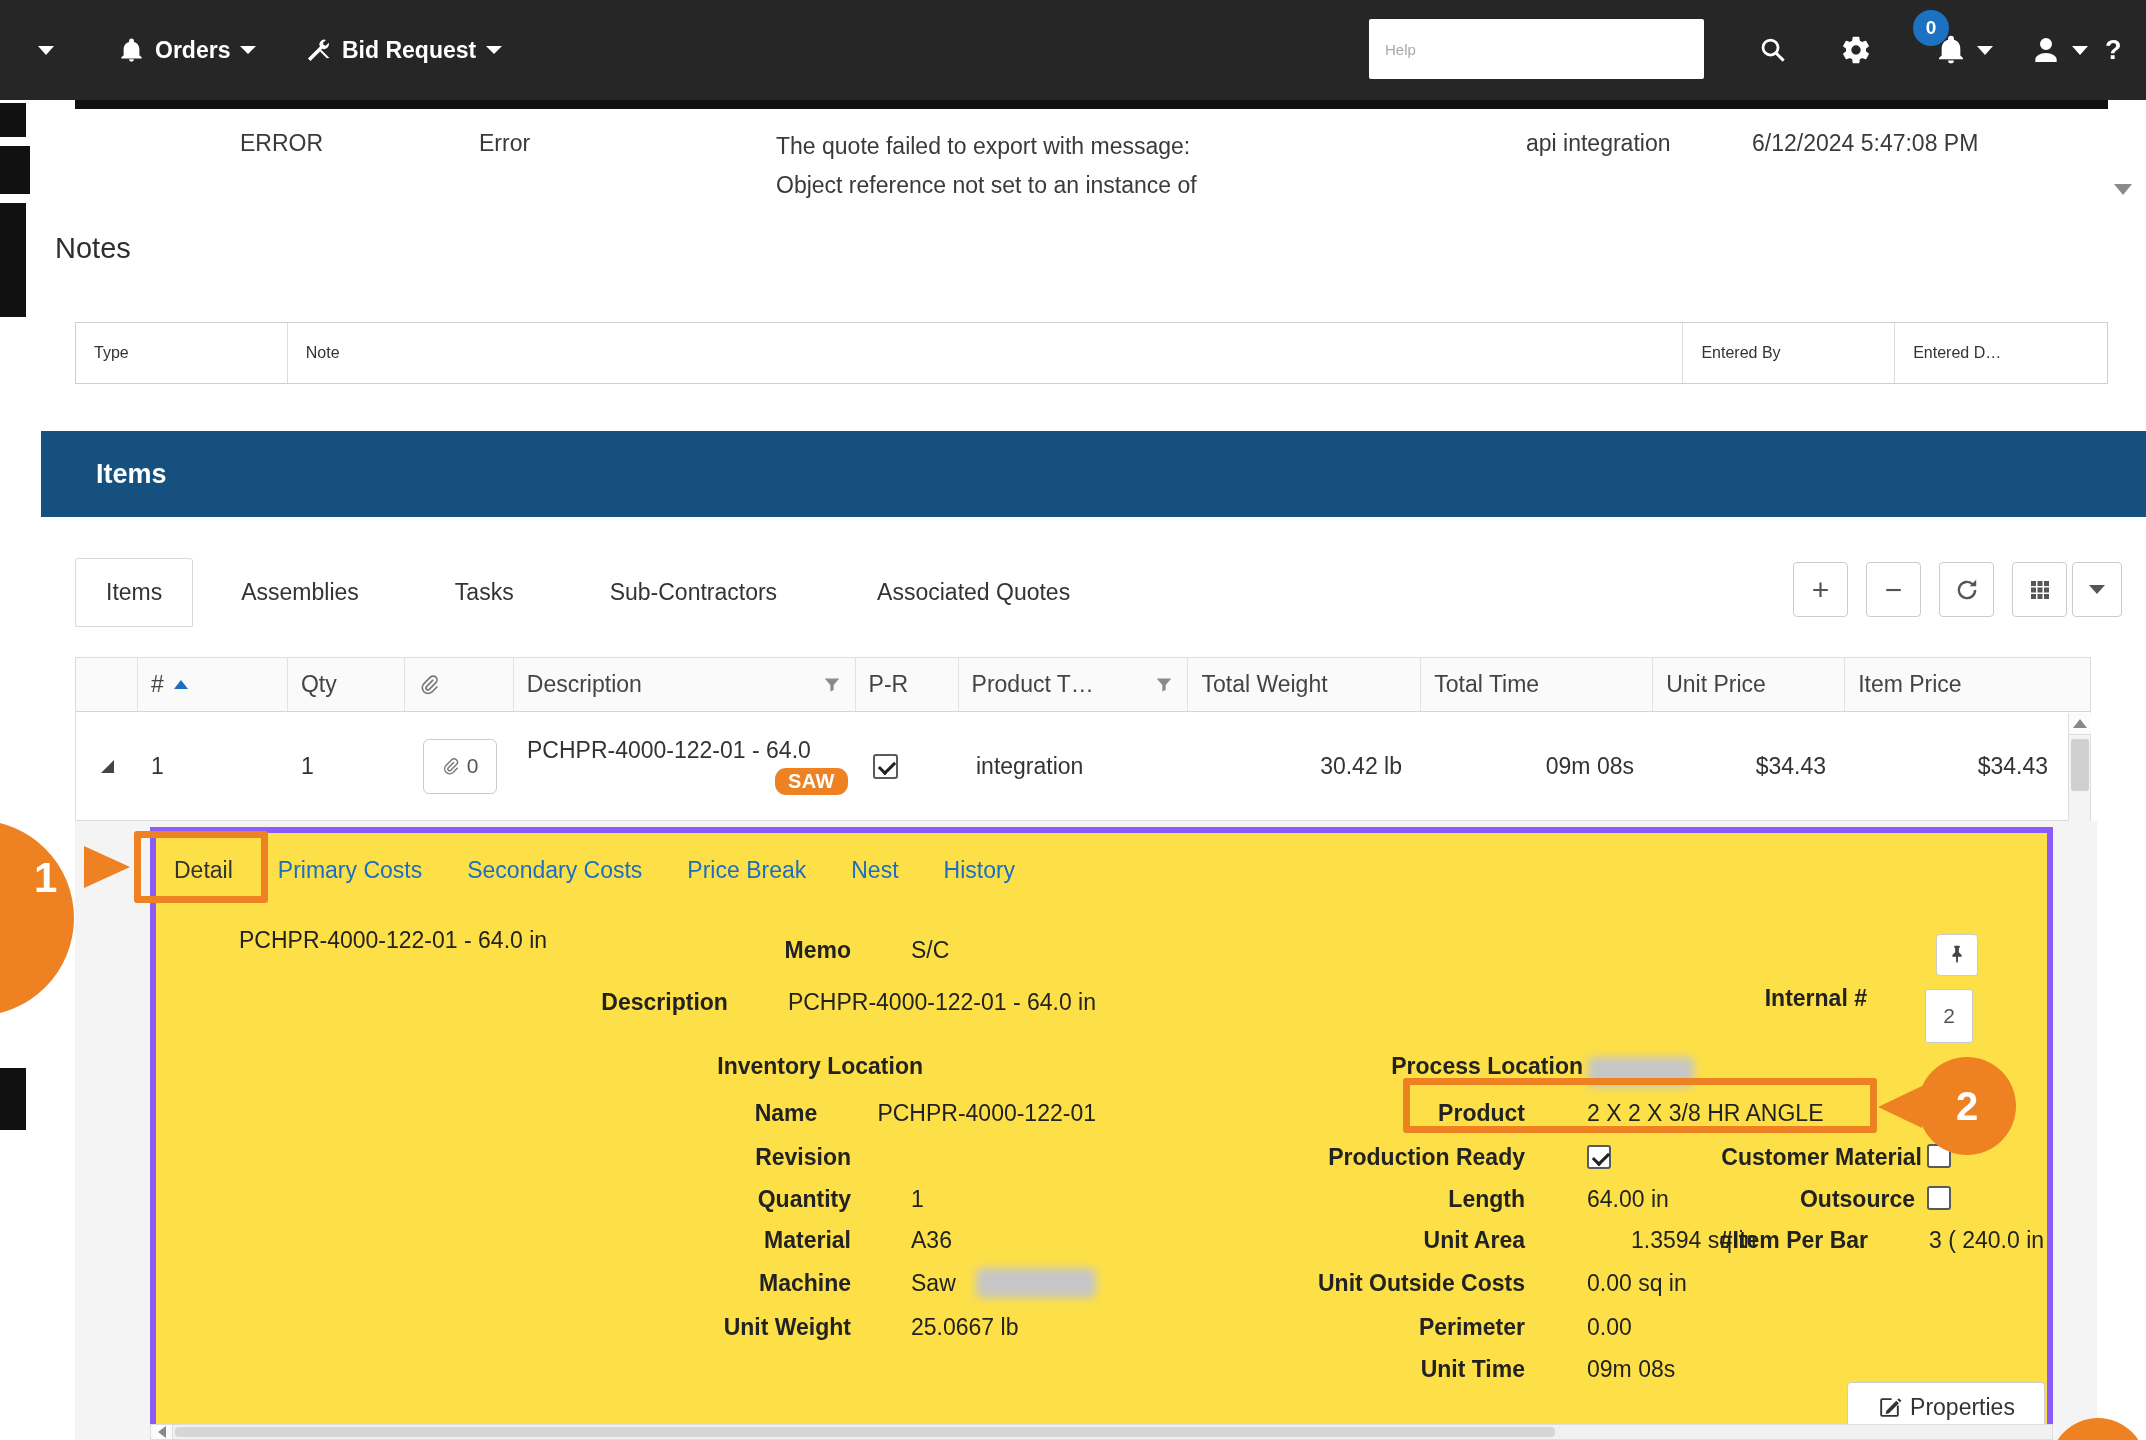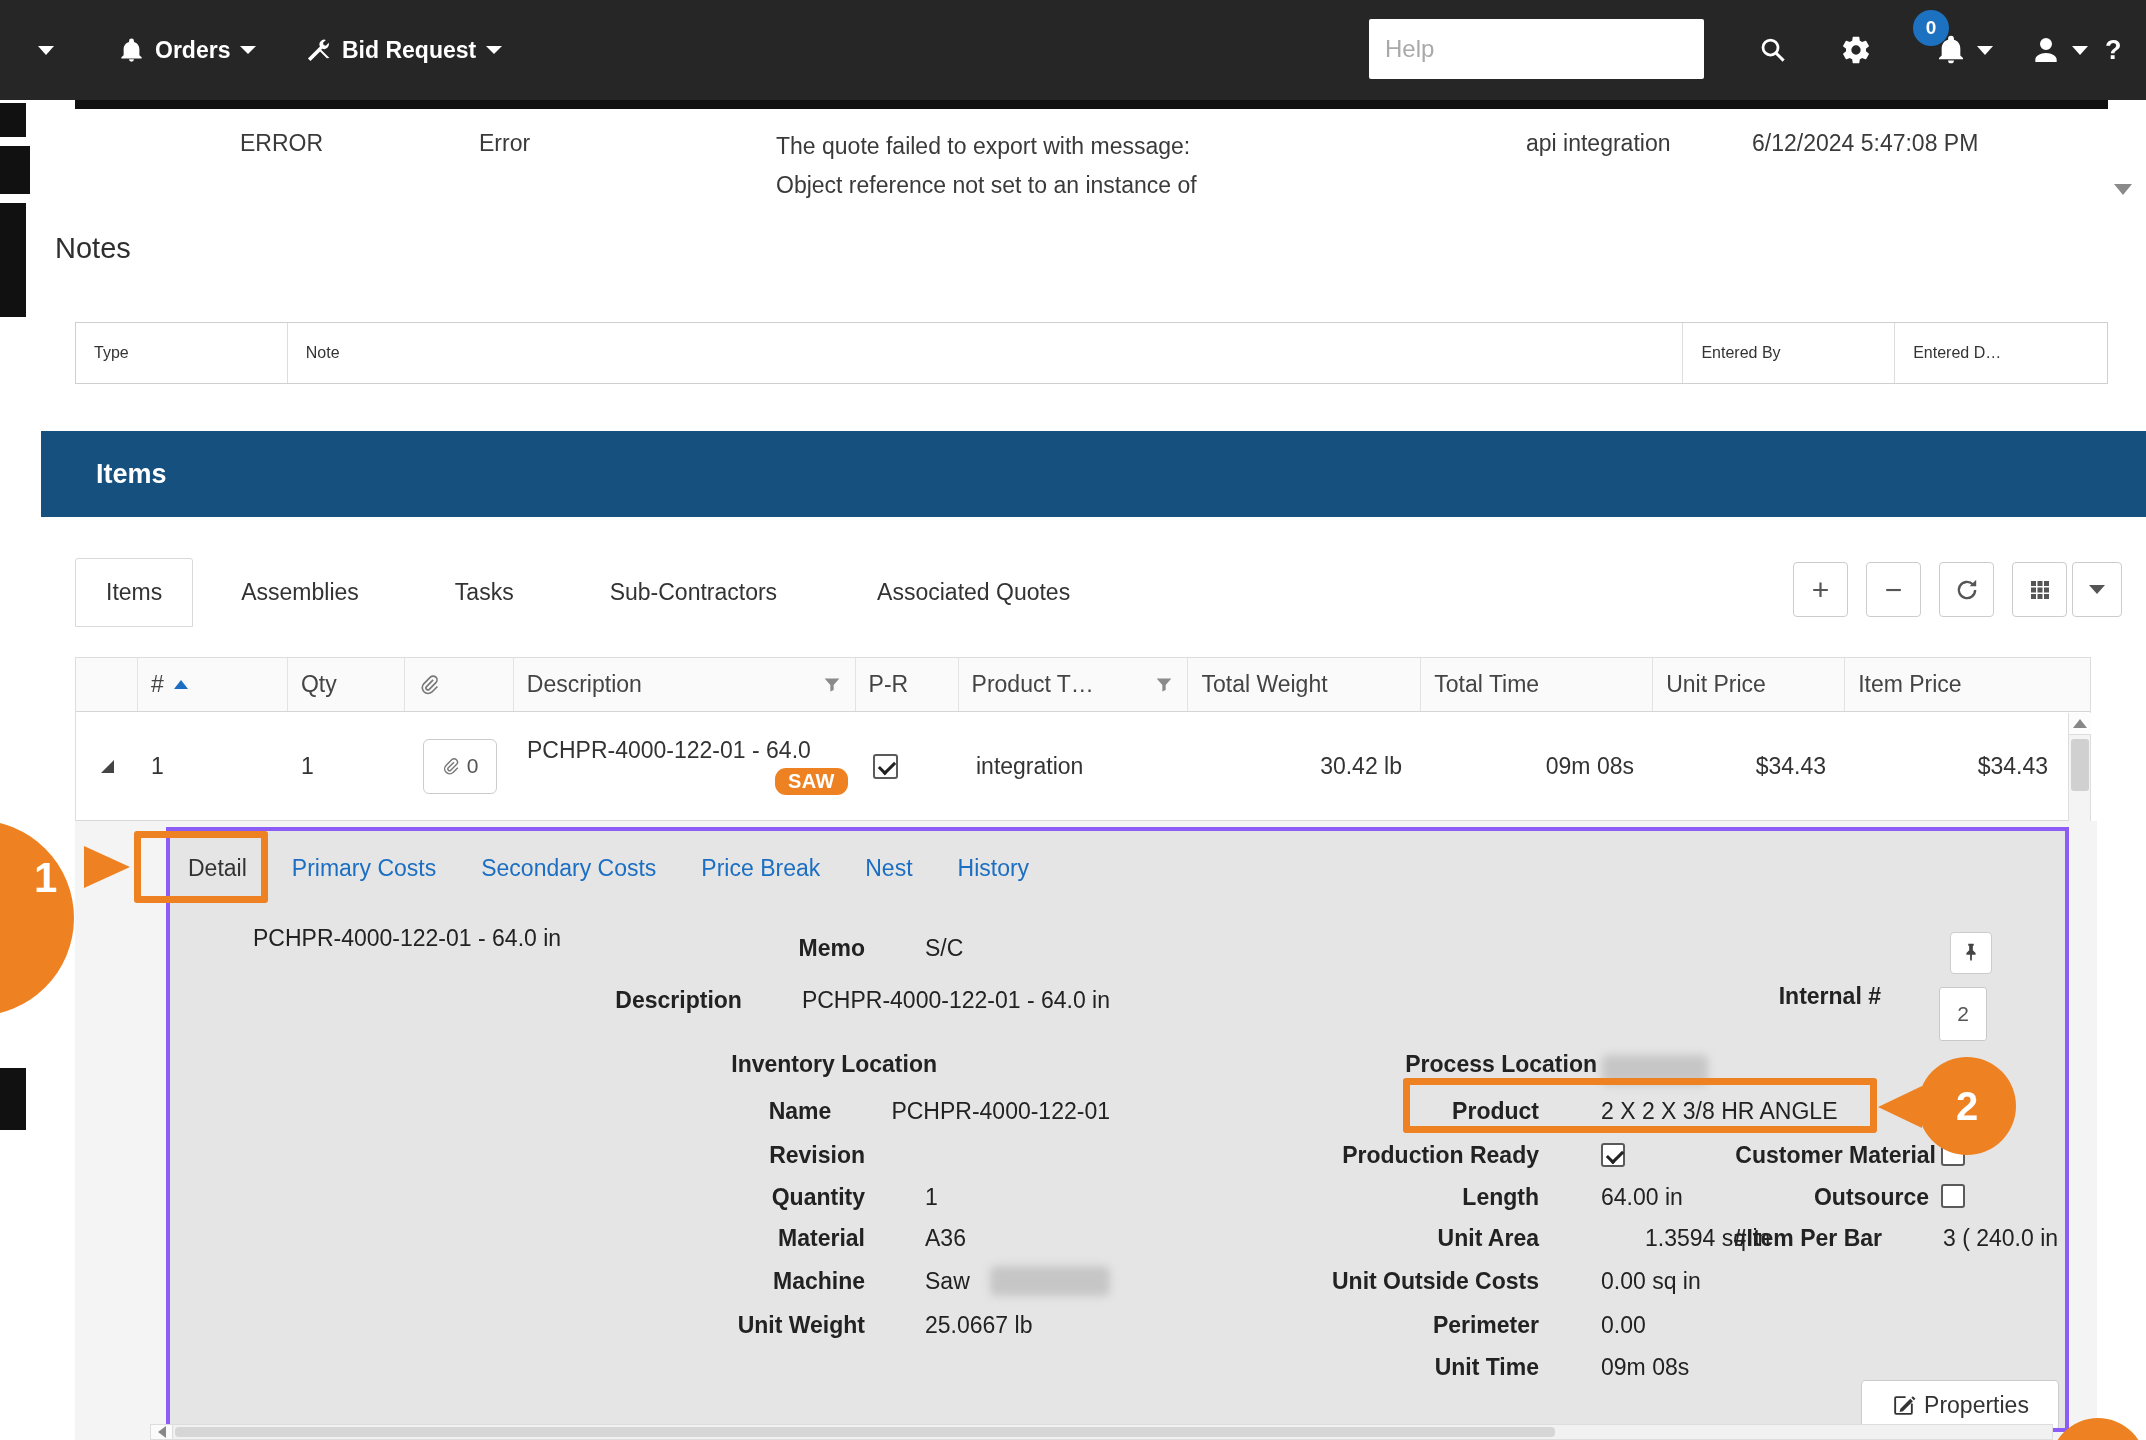--- a/index.html
+++ b/index.html
@@ -5,21 +5,21 @@
   * { margin:0; padding:0; box-sizing:border-box; }
   body { font-family:"Liberation Sans","DejaVu Sans",sans-serif; background:#fff; }
   .screen { position:relative; width:2146px; height:1440px; background:#fff; overflow:hidden; font-size:23px; color:#333; }
   .abs { position:absolute; }
 
   
   .navbar { left:0; top:0; width:2146px; height:100px; background:#262626; color:#fff; z-index:5; }
   .nav-item { position:absolute; display:flex; align-items:center; gap:10px; height:100px; top:0; cursor:pointer; color:#fff; font-weight:700; font-size:23px; }
   .caret { width:0; height:0; border-left:8px solid transparent; border-right:8px solid transparent; border-top:9px solid currentColor; display:inline-block; }
   .ic { display:inline-block; vertical-align:middle; }
-  .help-input { position:absolute; left:1369px; top:19px; width:335px; height:60px; border:none; border-radius:2px; padding:0 16px; font-size:24px; font-family:inherit; color:#333; background:#fff; }
+  .help-input { position:absolute; left:1369px; top:19px; width:335px; height:60px; border:none; border-radius:2px; padding:0 16px; font-size:15px; font-family:inherit; color:#333; background:#fff; }
   .help-input::placeholder { color:#a9a9a9; }
   .badge { position:absolute; left:-22px; top:-24px; width:36px; height:36px; border-radius:50%; background:#1C71C0; color:#fff; font-size:19px; font-weight:700; display:flex; align-items:center; justify-content:center; }
 
   
   .black { background:#111; }
 
   
   .alert-txt { font-size:23px; color:#3a3a3a; white-space:nowrap; }
   .scroll-caret { width:0; height:0; border-left:9px solid transparent; border-right:9px solid transparent; border-top:11px solid #8a8a8a; }
 
@@ -56,21 +56,21 @@
   .badge-saw { background:#EE8222; color:#fff; font-weight:700; font-size:20px; letter-spacing:.5px; border-radius:11px; padding:2px 13px; }
   .cb { width:25px; height:25px; border:2px solid #5a5a5a; border-radius:3px; background:#fff; position:relative; flex:none; }
   .cb.checked::after { content:""; position:absolute; left:4px; top:5px; width:13px; height:7px; border-left:3px solid #222; border-bottom:3px solid #222; transform:rotate(-45deg); }
   .vscroll { left:2068px; top:713px; width:22px; height:108px; background:#f4f4f4; border-left:1px solid #ddd; }
   .vs-btn { width:22px; height:22px; background:#fcfcfc; border-bottom:1px solid #ddd; display:flex; align-items:center; justify-content:center; }
   .tri-up { width:0; height:0; border-left:7px solid transparent; border-right:7px solid transparent; border-bottom:9px solid #888; }
   .vs-thumb { margin:4px 2px; width:18px; height:52px; background:#d0d0d0; border-radius:3px; }
 
   
   .detail-bg { left:75px; top:821px; width:2022px; height:619px; background:#f4f4f4; }
-  .detail-panel { left:166px; top:827px; width:1903px; height:605px; background:#e5e5e5; border:4px solid #8b5cf6; overflow:hidden; }
+  .detail-panel { left:150px; top:827px; width:1903px; height:605px; background:#fde047; border:6px solid #8b5cf6; overflow:hidden; }
   .dtabs { position:absolute; left:18px; top:6px; height:62px; display:flex; align-items:center; gap:45px; }
   .dtab { color:#1B6EC2; cursor:pointer; white-space:nowrap; }
   .dtab.active { color:#333; }
   .fl-row { position:absolute; display:flex; align-items:center; height:34px; width:100%; }
   .lbl { width:615px; text-align:right; font-weight:700; color:#222; white-space:nowrap; }
   .val { margin-left:60px; color:#222; white-space:nowrap; display:flex; align-items:center; }
   .rlbl { width:369px; text-align:right; font-weight:700; color:#222; white-space:nowrap; }
   .rval { margin-left:62px; color:#222; white-space:nowrap; display:flex; align-items:center; }
   .xlbl { position:absolute; font-weight:700; color:#222; text-align:right; white-space:nowrap; }
   .blur-box { background:#c6c6c6; border-radius:6px; filter:blur(4px); }

